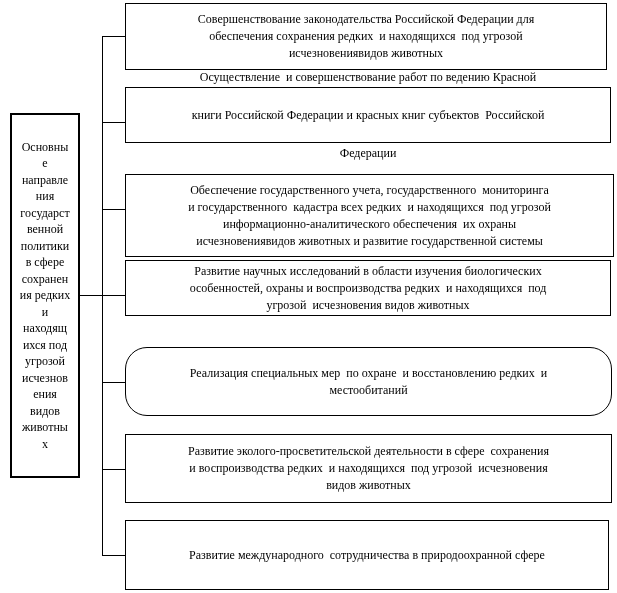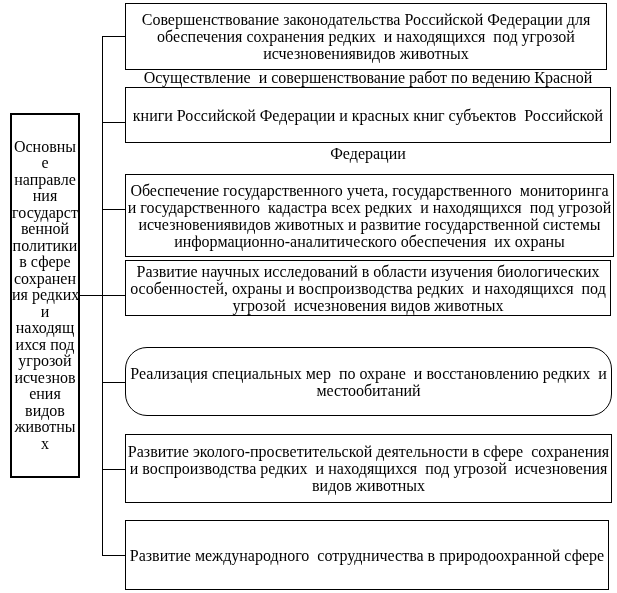--- a/index.html
+++ b/index.html
@@ -16,21 +16,21 @@
     box-sizing: border-box;
     border: 1px solid #000000;
     background: #ffffff;
     display: flex;
     flex-direction: column;
     justify-content: center;
     text-align: center;
   }
   .box .ln {
     white-space: pre;
-    font-size: 16px;
+    font-size: 12px;
     line-height: 17px;
   }
   #root-box {
     left: 10px; top: 113px; width: 70px; height: 365px;
     border-width: 2px;
   }
   #root-box .ln { line-height: 16.5px; }
   .cline { position: absolute; background: #000000; }
   #trunk-line        { left: 102px; top: 36px;  width: 1px;  height: 520px; }
   #root-connector    { left: 79px;  top: 295px; width: 46px; height: 1px; }
@@ -92,22 +92,22 @@
 
   <div id="branch-box-2" class="box">
     <div class="ln">Осуществление  и совершенствование работ по ведению Красной</div>
     <div class="ln">книги Российской Федерации и красных книг субъектов  Российской</div>
     <div class="ln">Федерации</div>
   </div>
 
   <div id="branch-box-3" class="box">
     <div class="ln">Обеспечение государственного учета, государственного  мониторинга</div>
     <div class="ln">и государственного  кадастра всех редких  и находящихся  под угрозой</div>
+    <div class="ln">информационно-аналитического обеспечения  их охраны</div>
     <div class="ln">исчезновениявидов животных и развитие государственной системы</div>
-    <div class="ln">информационно-аналитического обеспечения  их охраны</div>
   </div>
 
   <div id="branch-box-4" class="box">
     <div class="ln">Развитие научных исследований в области изучения биологических</div>
     <div class="ln">особенностей, охраны и воспроизводства редких  и находящихся  под</div>
     <div class="ln">угрозой  исчезновения видов животных</div>
   </div>
 
   <div id="branch-box-5" class="box">
     <div class="ln">Реализация специальных мер  по охране  и восстановлению редких  и</div>

